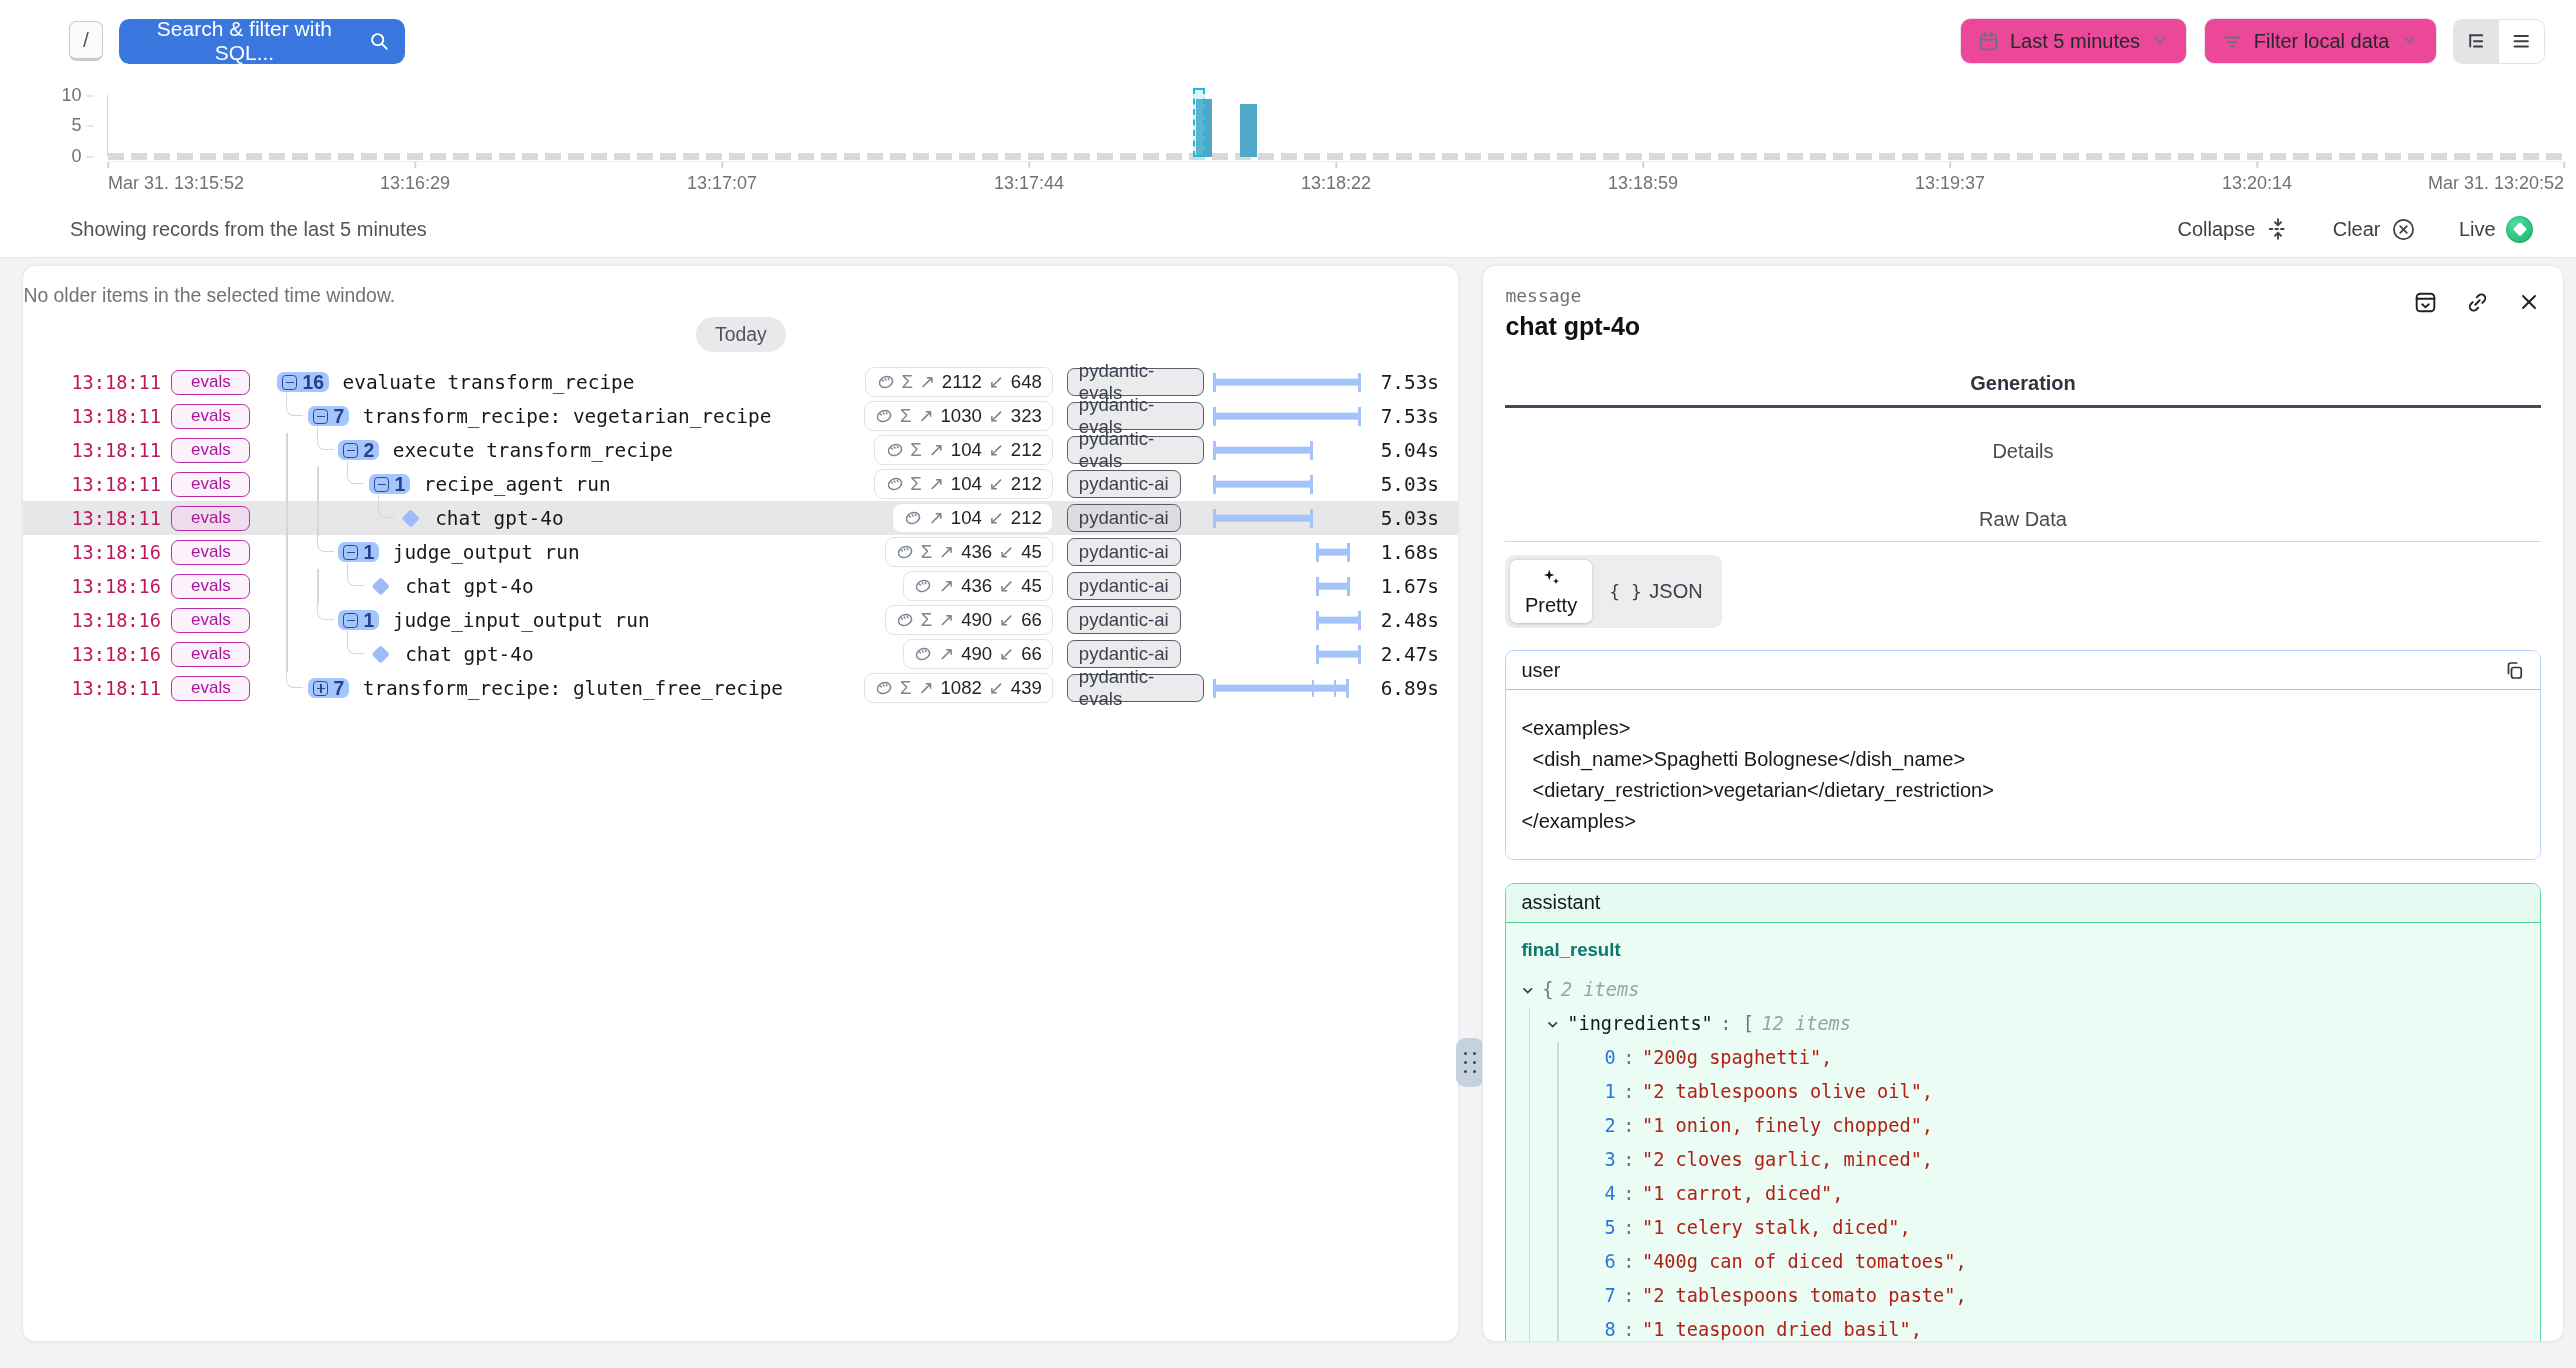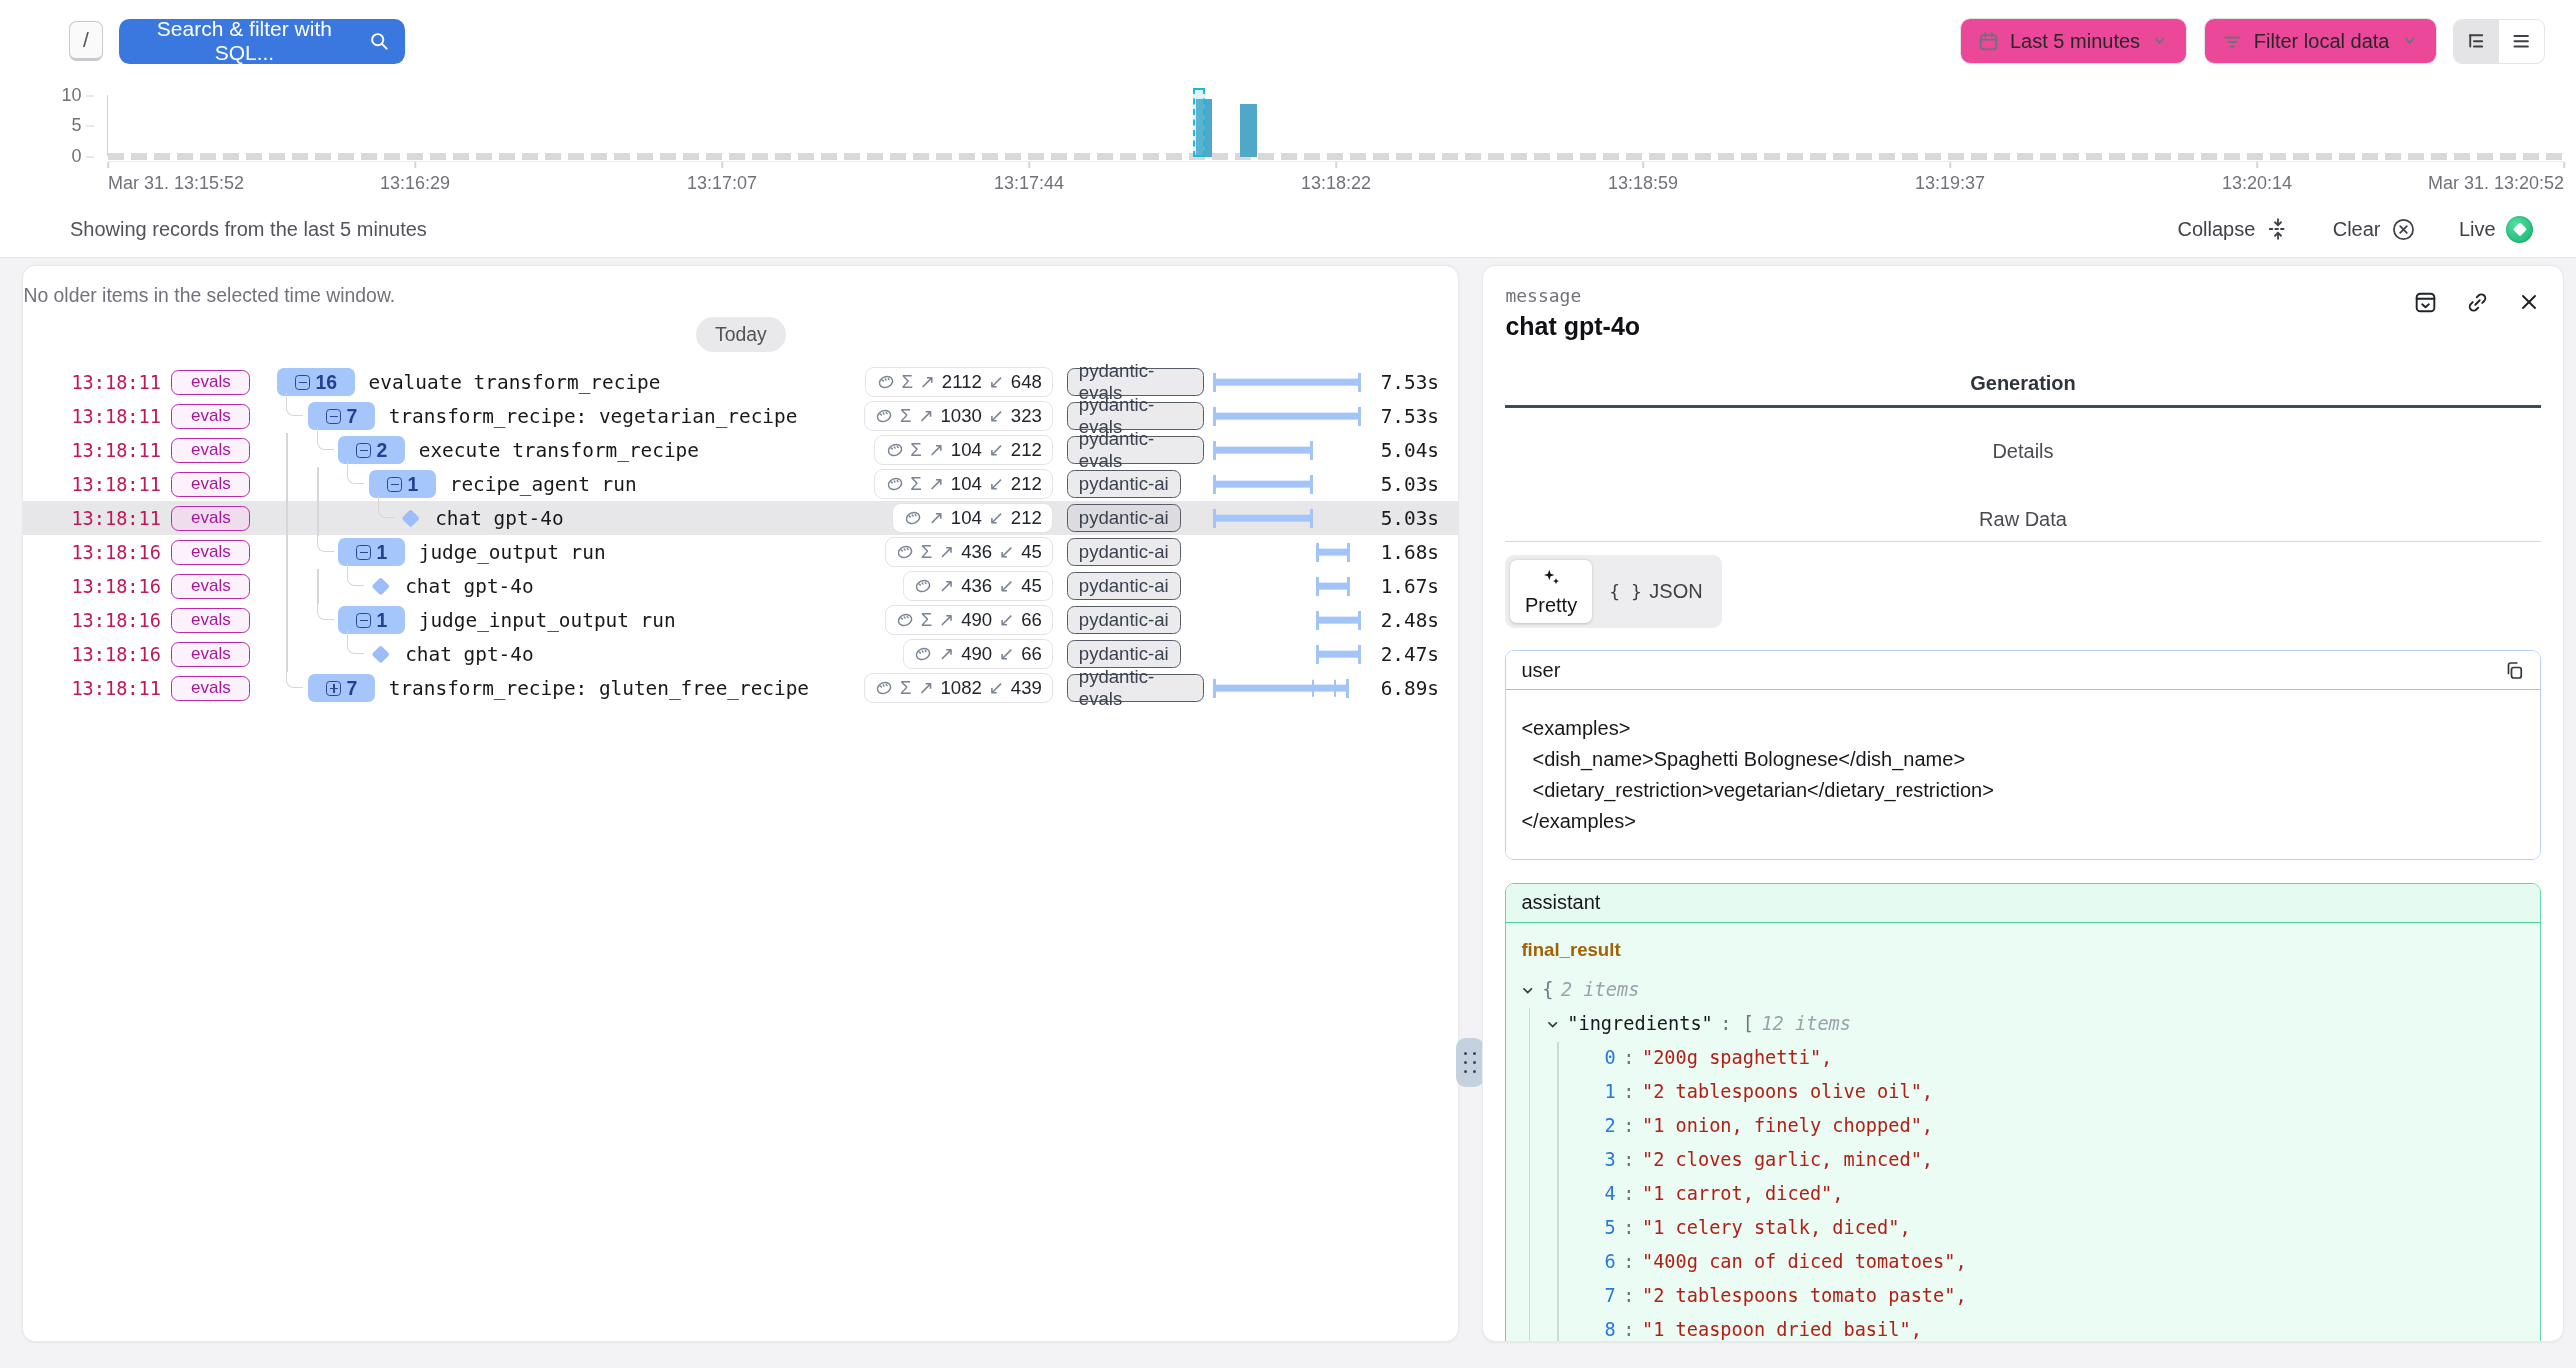--- a/index.html
+++ b/index.html
@@ -75,21 +75,21 @@
   .trow { display:flex; align-items:center; height:34px; padding-left:48px; }
   .trow.selected { background:#e7e7ea; }
   .trow .time { width:88px; font-size:18.6px; color:#be185d; }
   .ebadge { margin-left:12px; width:79px; height:25px; border:1.5px solid #bb29a8; border-radius:7.5px;
     background:#fcf2fb; color:#a7169a; font-size:17px; display:flex; align-items:center; justify-content:center; flex:none; }
   .trow.selected .ebadge { background:#efdcec; }
   .tree { position:relative; flex:1; height:100%; display:flex; align-items:center; margin-left:27px; }
   .vline { position:absolute; top:-0.7px; width:1.5px; height:35px; background:#d6d6da; }
   .elbow { position:absolute; top:-6px; width:16.4px; height:23px; border-left:1.5px solid #d6d6da;
     border-bottom:1.5px solid #d6d6da; border-bottom-left-radius:7.5px; }
-  .chip { display:inline-flex; align-items:center; gap:5.2px; height:28px; padding:0 18px;
+  .chip { display:inline-flex; align-items:center; gap:5.2px; height:20px; padding:0 5px;
     background:#a5c6fb; border-radius:6.7px; flex:none; }
   .chip .box { width:15px; height:15px; border:1.9px solid #2a4896; border-radius:3.7px; position:relative; }
   .chip .box::before { content:""; position:absolute; left:2.2px; right:2.2px; top:50%; height:1.9px; margin-top:-0.9px; background:#2a4896; }
   .chip .box.plus::after { content:""; position:absolute; top:2.2px; bottom:2.2px; left:50%; width:1.9px; margin-left:-0.9px; background:#2a4896; }
   .chip .cnt { font-size:19.4px; font-weight:600; color:#243f8f; }
   .diamond { width:13.4px; height:13.4px; background:#9cbdf8; border-radius:2.2px; transform:rotate(45deg); margin:0 4.5px; flex:none; }
   .sname { margin-left:13.4px; font-size:19.4px; color:#18181b; white-space:nowrap; }
   .tokens { width:203px; display:flex; justify-content:flex-end; flex:none; }
   .tok { display:inline-flex; align-items:center; gap:6.7px; height:30px; padding:0 10.4px;
     border:1.5px solid #e3e3e7; border-radius:9px; background:#fff; font-size:18.6px; color:#20242b; }
@@ -128,21 +128,21 @@
   .mblock.sys .bhead { background:#f6faff; border-bottom-color:#9dc1f5; }
   .mblock.sys .bbody { background:#e8f1fd; }
   .mblock.usr { border-color:#b6d2f9; }
   .mblock.usr .bhead { background:#fff; border-bottom-color:#9dc1f5; }
   .mblock.usr .bbody { background:#fff; }
   .mblock.ast { border-color:#63d9a7; }
   .mblock.ast .bhead { background:#e5faf0; border-bottom-color:#4ad29a; }
   .mblock.ast .bbody { background:#eafcf4; }
   .bbody { padding:22.4px 15px; font-size:20px; line-height:1.55; color:#17181b; white-space:pre-wrap; }
   .mblock.ast .bbody { padding:13.4px 15px 7.5px 15px; white-space:normal; }
-  .fres { font-size:18.6px; font-weight:700; color:#a16207; }
+  .fres { font-size:18.6px; font-weight:700; color:#0f766e; }
   .jtree { position:relative; margin-top:9px; font-family:"DejaVu Sans Mono", monospace; font-size:18.6px; }
   .jline { height:34px; display:flex; align-items:center; gap:7.5px; white-space:nowrap; }
   .jl1 { padding-left:0; } .jl2 { padding-left:25px; }
   .jitem { padding-left:72px; }
   .jguide { position:absolute; width:1.5px; background:#c9ddd1; }
   .chev { color:#3a3f45; flex:none; }
   .jpunct { color:#6f7680; }
   .jmeta { color:#9aa1ab; font-style:italic; }
   .jkey { color:#15171c; }
   .jidx { color:#2878d8; display:inline-block; width:2ch; text-align:right; }

